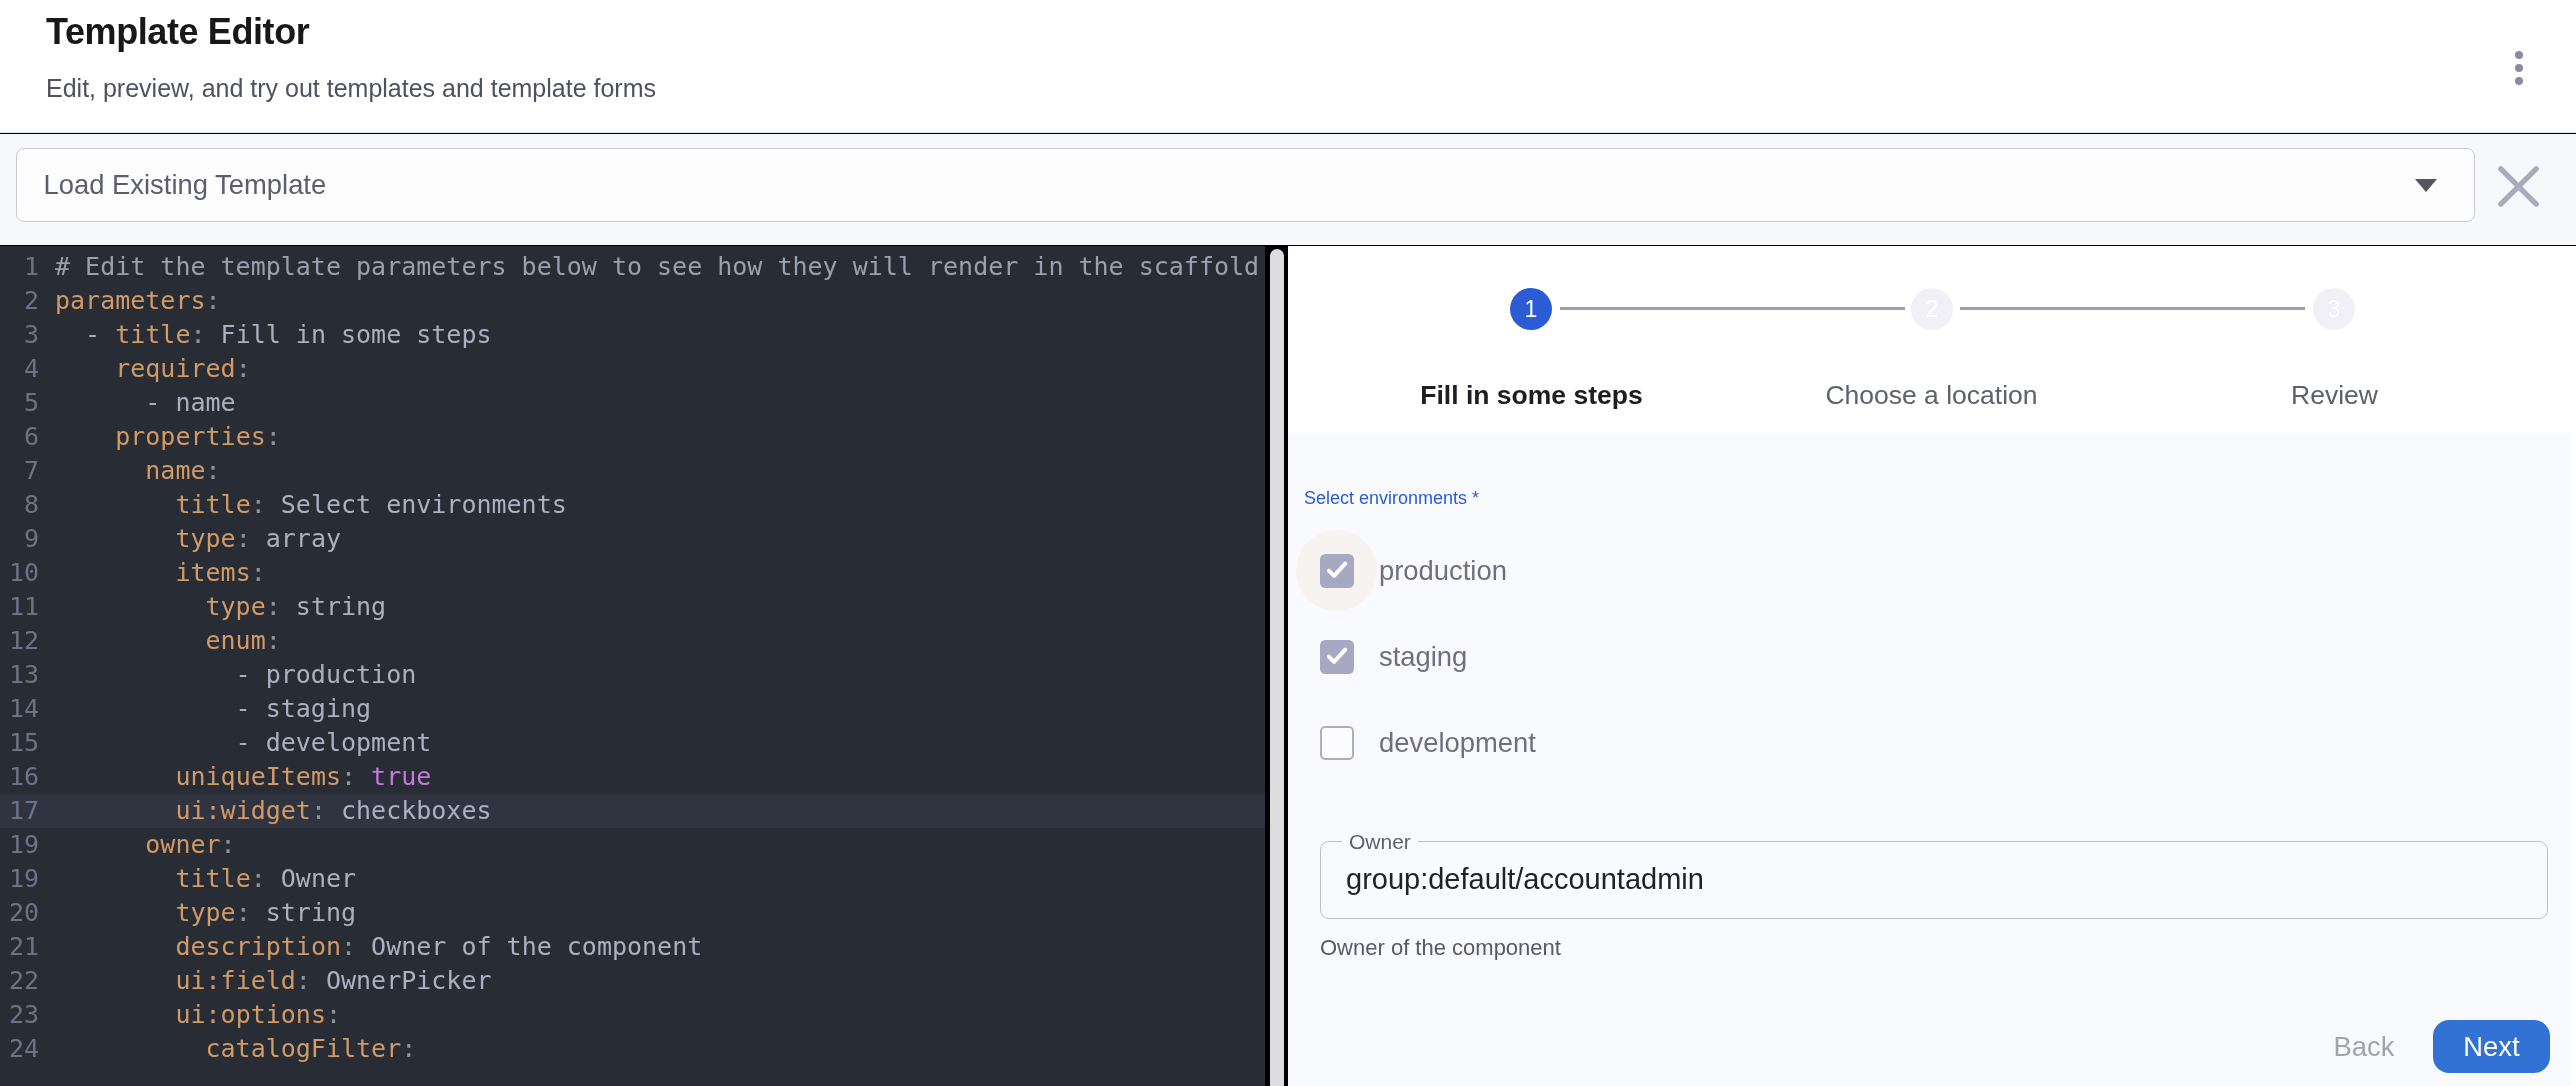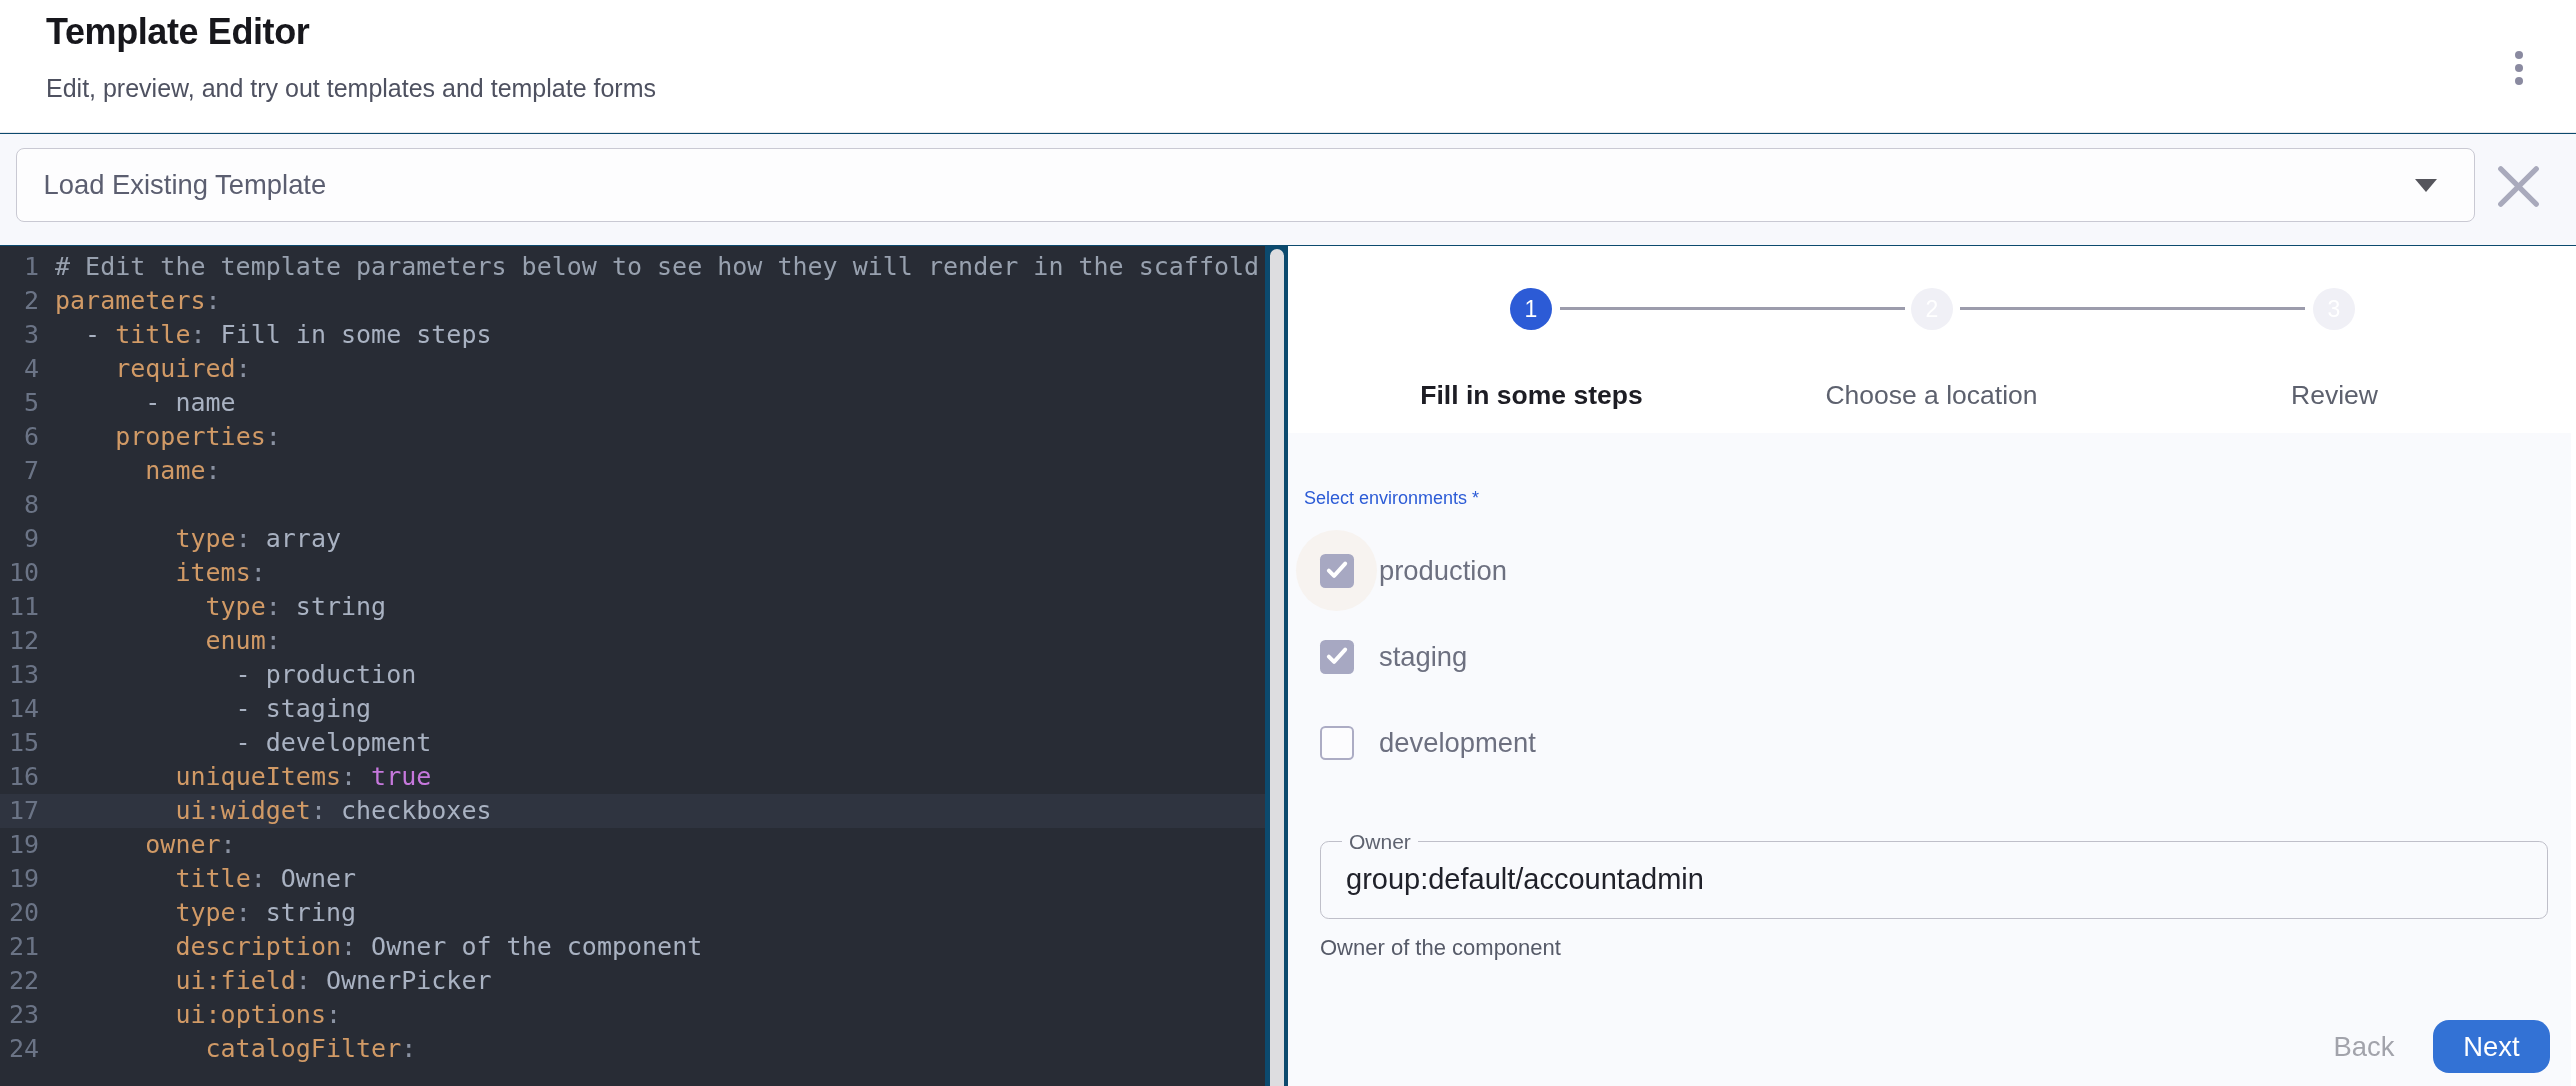--- a/index.html
+++ b/index.html
@@ -4,21 +4,21 @@
 <style>
   :root{
     --accent-blue:#2c5bd6;
     --button-blue:#3372d5;
     --editor-bg:#282c35;
     --panel-bg:#f9fafd;
   }
   *{box-sizing:border-box;}
   html,body{margin:0;padding:0;background:#ffffff;}
   body{font-family:"Liberation Sans", sans-serif;color:#1b1c22;}
-  .root{position:relative;width:2576px;height:1086px;overflow:hidden;background:#0c4a6e;}
+  .root{position:relative;width:2576px;height:1086px;overflow:hidden;background:#000000;}
 
   
   .header{position:absolute;left:0;top:0;width:2576px;height:133px;background:#ffffff;border-bottom:1.8px solid #e7e7eb;}
   .page-title{position:absolute;left:46px;top:10.6px;font-size:36px;font-weight:700;color:#17171c;letter-spacing:-0.4px;}
   .page-subtitle{position:absolute;left:46px;top:74px;font-size:25px;color:#4e5160;}
   .kebab{position:absolute;left:2498px;top:39px;width:42px;height:58px;display:flex;flex-direction:column;align-items:center;justify-content:center;gap:5.3px;background:none;border:none;cursor:pointer;padding:0;}
   .kebab i{display:block;width:8px;height:8px;border-radius:50%;background:#8a8aa0;}
 
   
   .toolbar{position:absolute;left:0;top:134px;width:2576px;height:111px;background:#f7f8fc;padding-left:24px;}
@@ -105,21 +105,21 @@
 
   <div class="editor">
     <div class="lines">
         <div class="code-line"><span class="gutter">1</span><span class="code"><span class="tok-comment"># Edit the template parameters below to see how they will render in the scaffold</span></span></div>
         <div class="code-line"><span class="gutter">2</span><span class="code"><span class="tok-key">parameters</span><span class="tok-punct">:</span></span></div>
         <div class="code-line"><span class="gutter">3</span><span class="code"><span class="tok-plain">  - </span><span class="tok-key">title</span><span class="tok-punct">:</span><span class="tok-plain"> Fill in some steps</span></span></div>
         <div class="code-line"><span class="gutter">4</span><span class="code"><span class="tok-plain">    </span><span class="tok-key">required</span><span class="tok-punct">:</span></span></div>
         <div class="code-line"><span class="gutter">5</span><span class="code"><span class="tok-plain">      - name</span></span></div>
         <div class="code-line"><span class="gutter">6</span><span class="code"><span class="tok-plain">    </span><span class="tok-key">properties</span><span class="tok-punct">:</span></span></div>
         <div class="code-line"><span class="gutter">7</span><span class="code"><span class="tok-plain">      </span><span class="tok-key">name</span><span class="tok-punct">:</span></span></div>
-        <div class="code-line"><span class="gutter">8</span></div>
+        <div class="code-line"><span class="gutter">8</span><span class="code"><span class="tok-plain">        </span><span class="tok-key">title</span><span class="tok-punct">:</span><span class="tok-plain"> Select environments</span></span></div>
         <div class="code-line"><span class="gutter">9</span><span class="code"><span class="tok-plain">        </span><span class="tok-key">type</span><span class="tok-punct">:</span><span class="tok-plain"> array</span></span></div>
         <div class="code-line"><span class="gutter">10</span><span class="code"><span class="tok-plain">        </span><span class="tok-key">items</span><span class="tok-punct">:</span></span></div>
         <div class="code-line"><span class="gutter">11</span><span class="code"><span class="tok-plain">          </span><span class="tok-key">type</span><span class="tok-punct">:</span><span class="tok-plain"> string</span></span></div>
         <div class="code-line"><span class="gutter">12</span><span class="code"><span class="tok-plain">          </span><span class="tok-key">enum</span><span class="tok-punct">:</span></span></div>
         <div class="code-line"><span class="gutter">13</span><span class="code"><span class="tok-plain">            - production</span></span></div>
         <div class="code-line"><span class="gutter">14</span><span class="code"><span class="tok-plain">            - staging</span></span></div>
         <div class="code-line"><span class="gutter">15</span><span class="code"><span class="tok-plain">            - development</span></span></div>
         <div class="code-line"><span class="gutter">16</span><span class="code"><span class="tok-plain">        </span><span class="tok-key">uniqueItems</span><span class="tok-punct">:</span><span class="tok-bool"> true</span></span></div>
         <div class="code-line active"><span class="gutter">17</span><span class="code"><span class="tok-plain">        </span><span class="tok-key">ui:widget</span><span class="tok-punct">:</span><span class="tok-plain"> checkboxes</span></span></div>
         <div class="code-line"><span class="gutter">19</span><span class="code"><span class="tok-plain">      </span><span class="tok-key">owner</span><span class="tok-punct">:</span></span></div>

